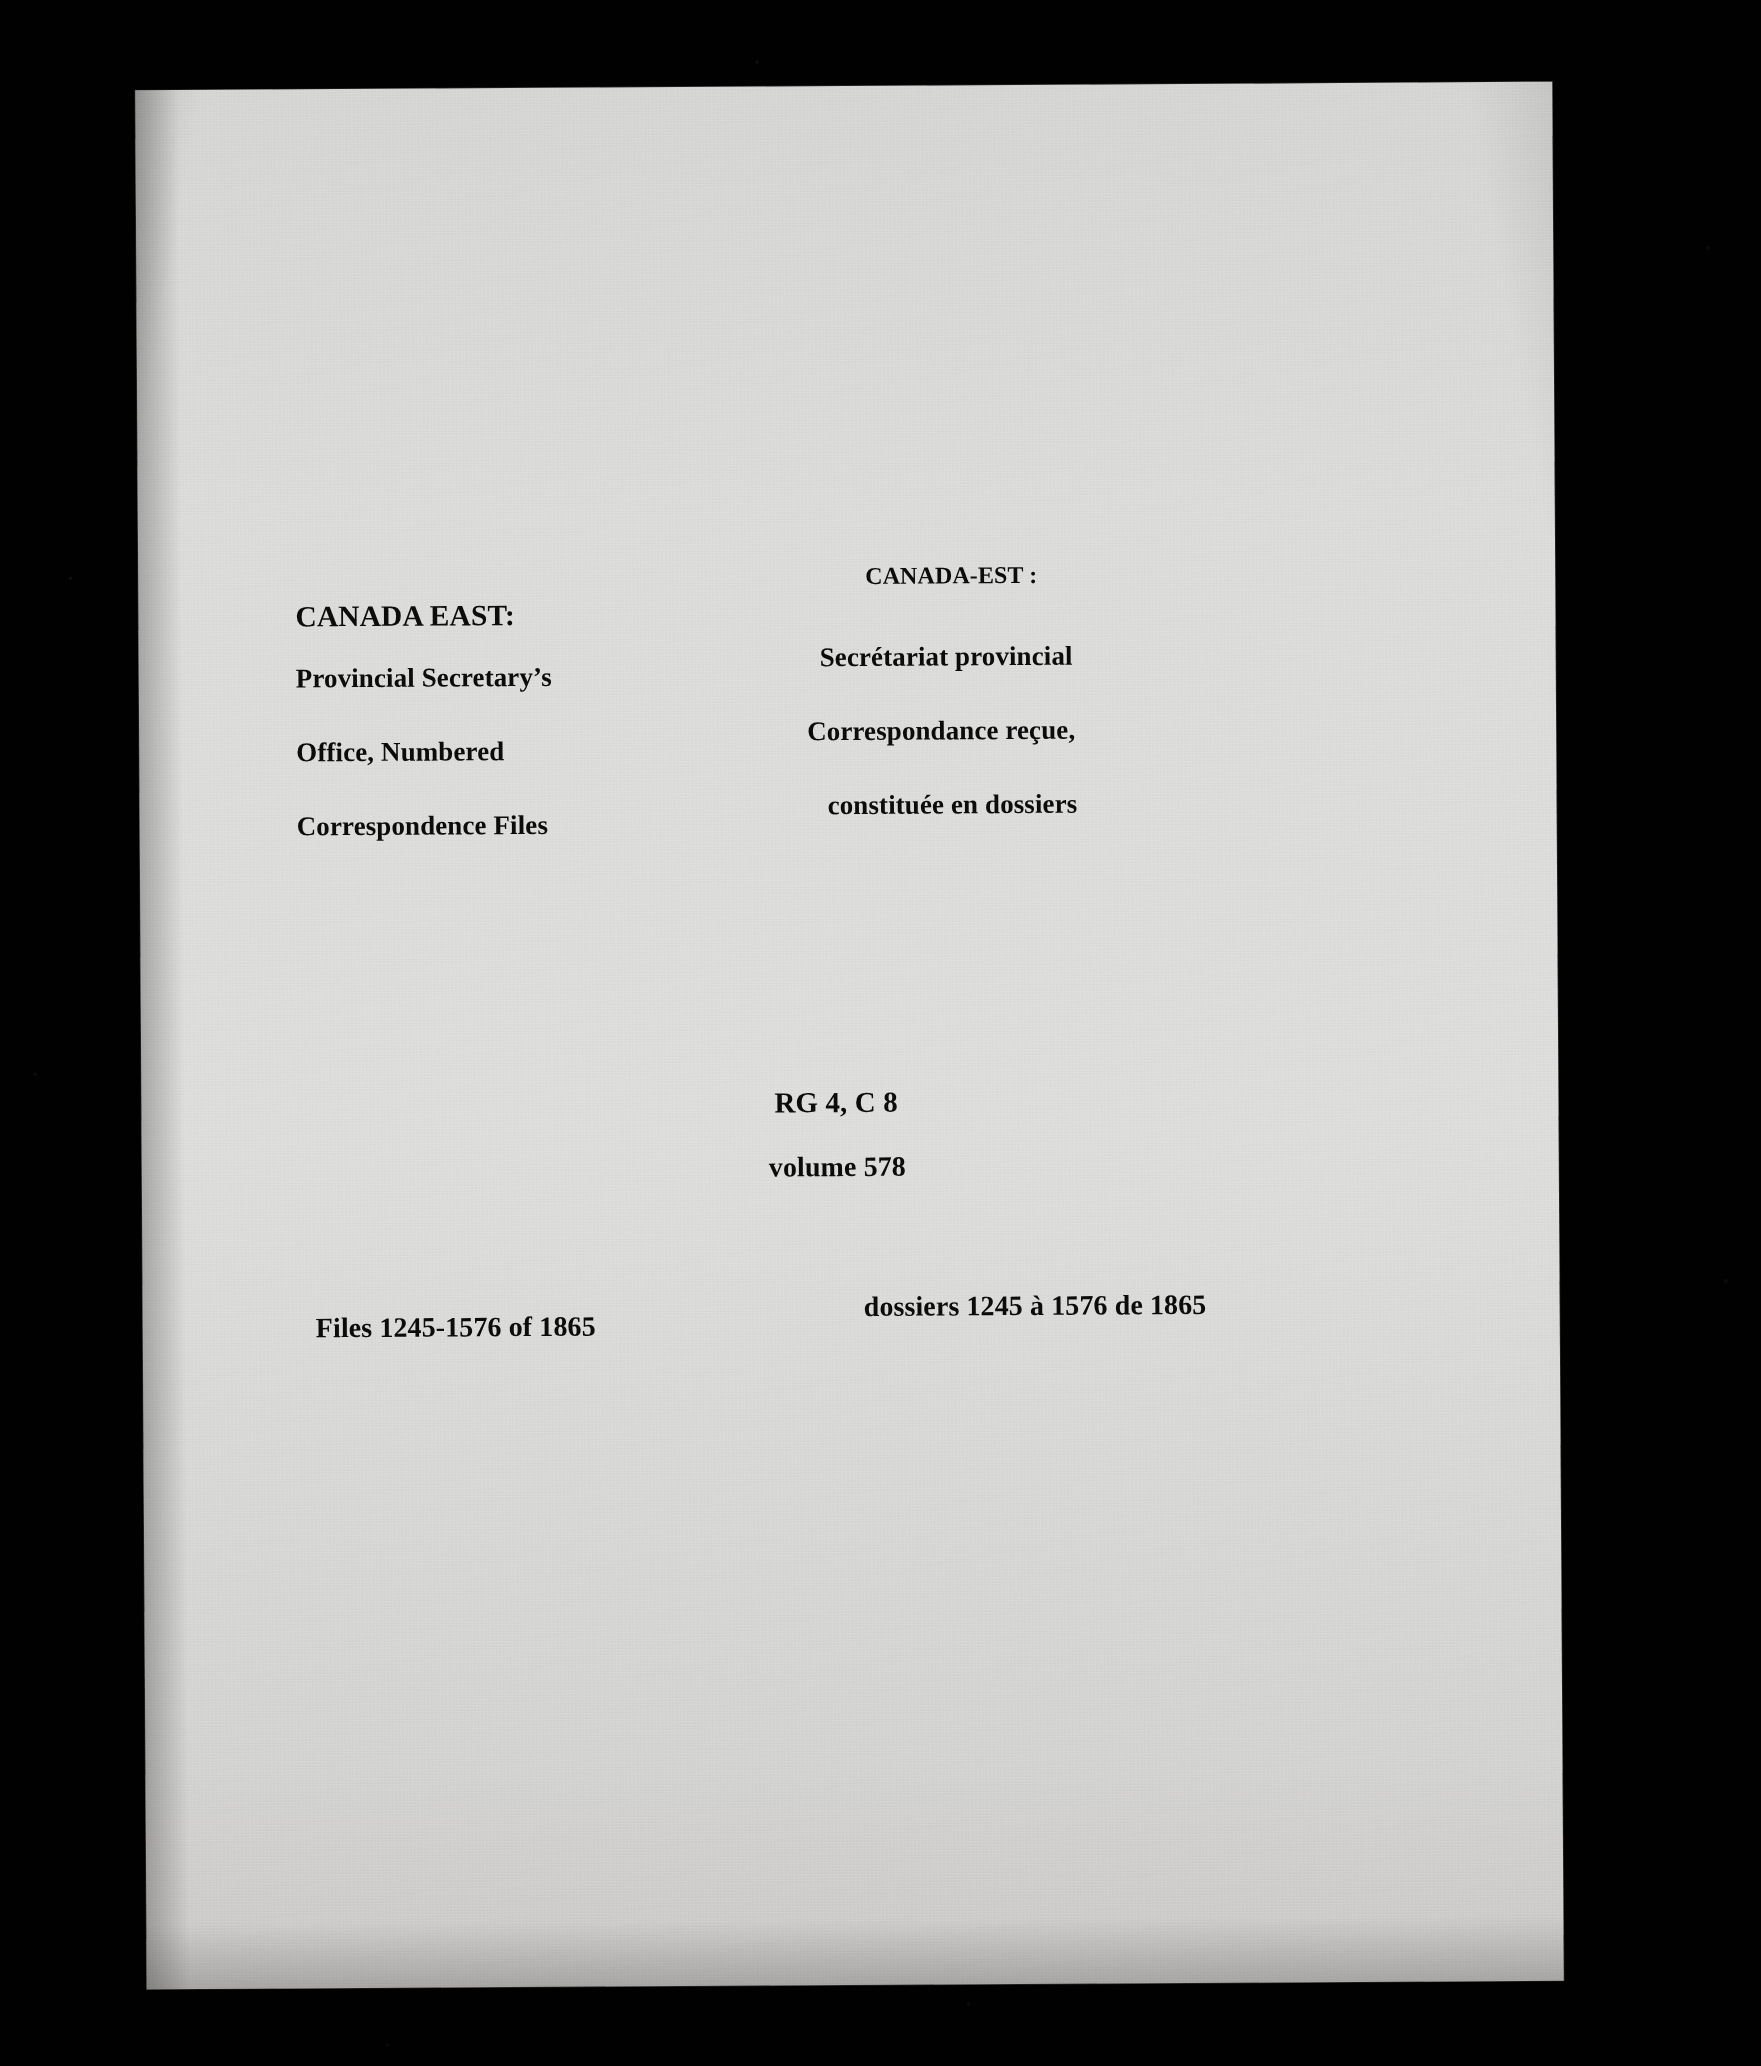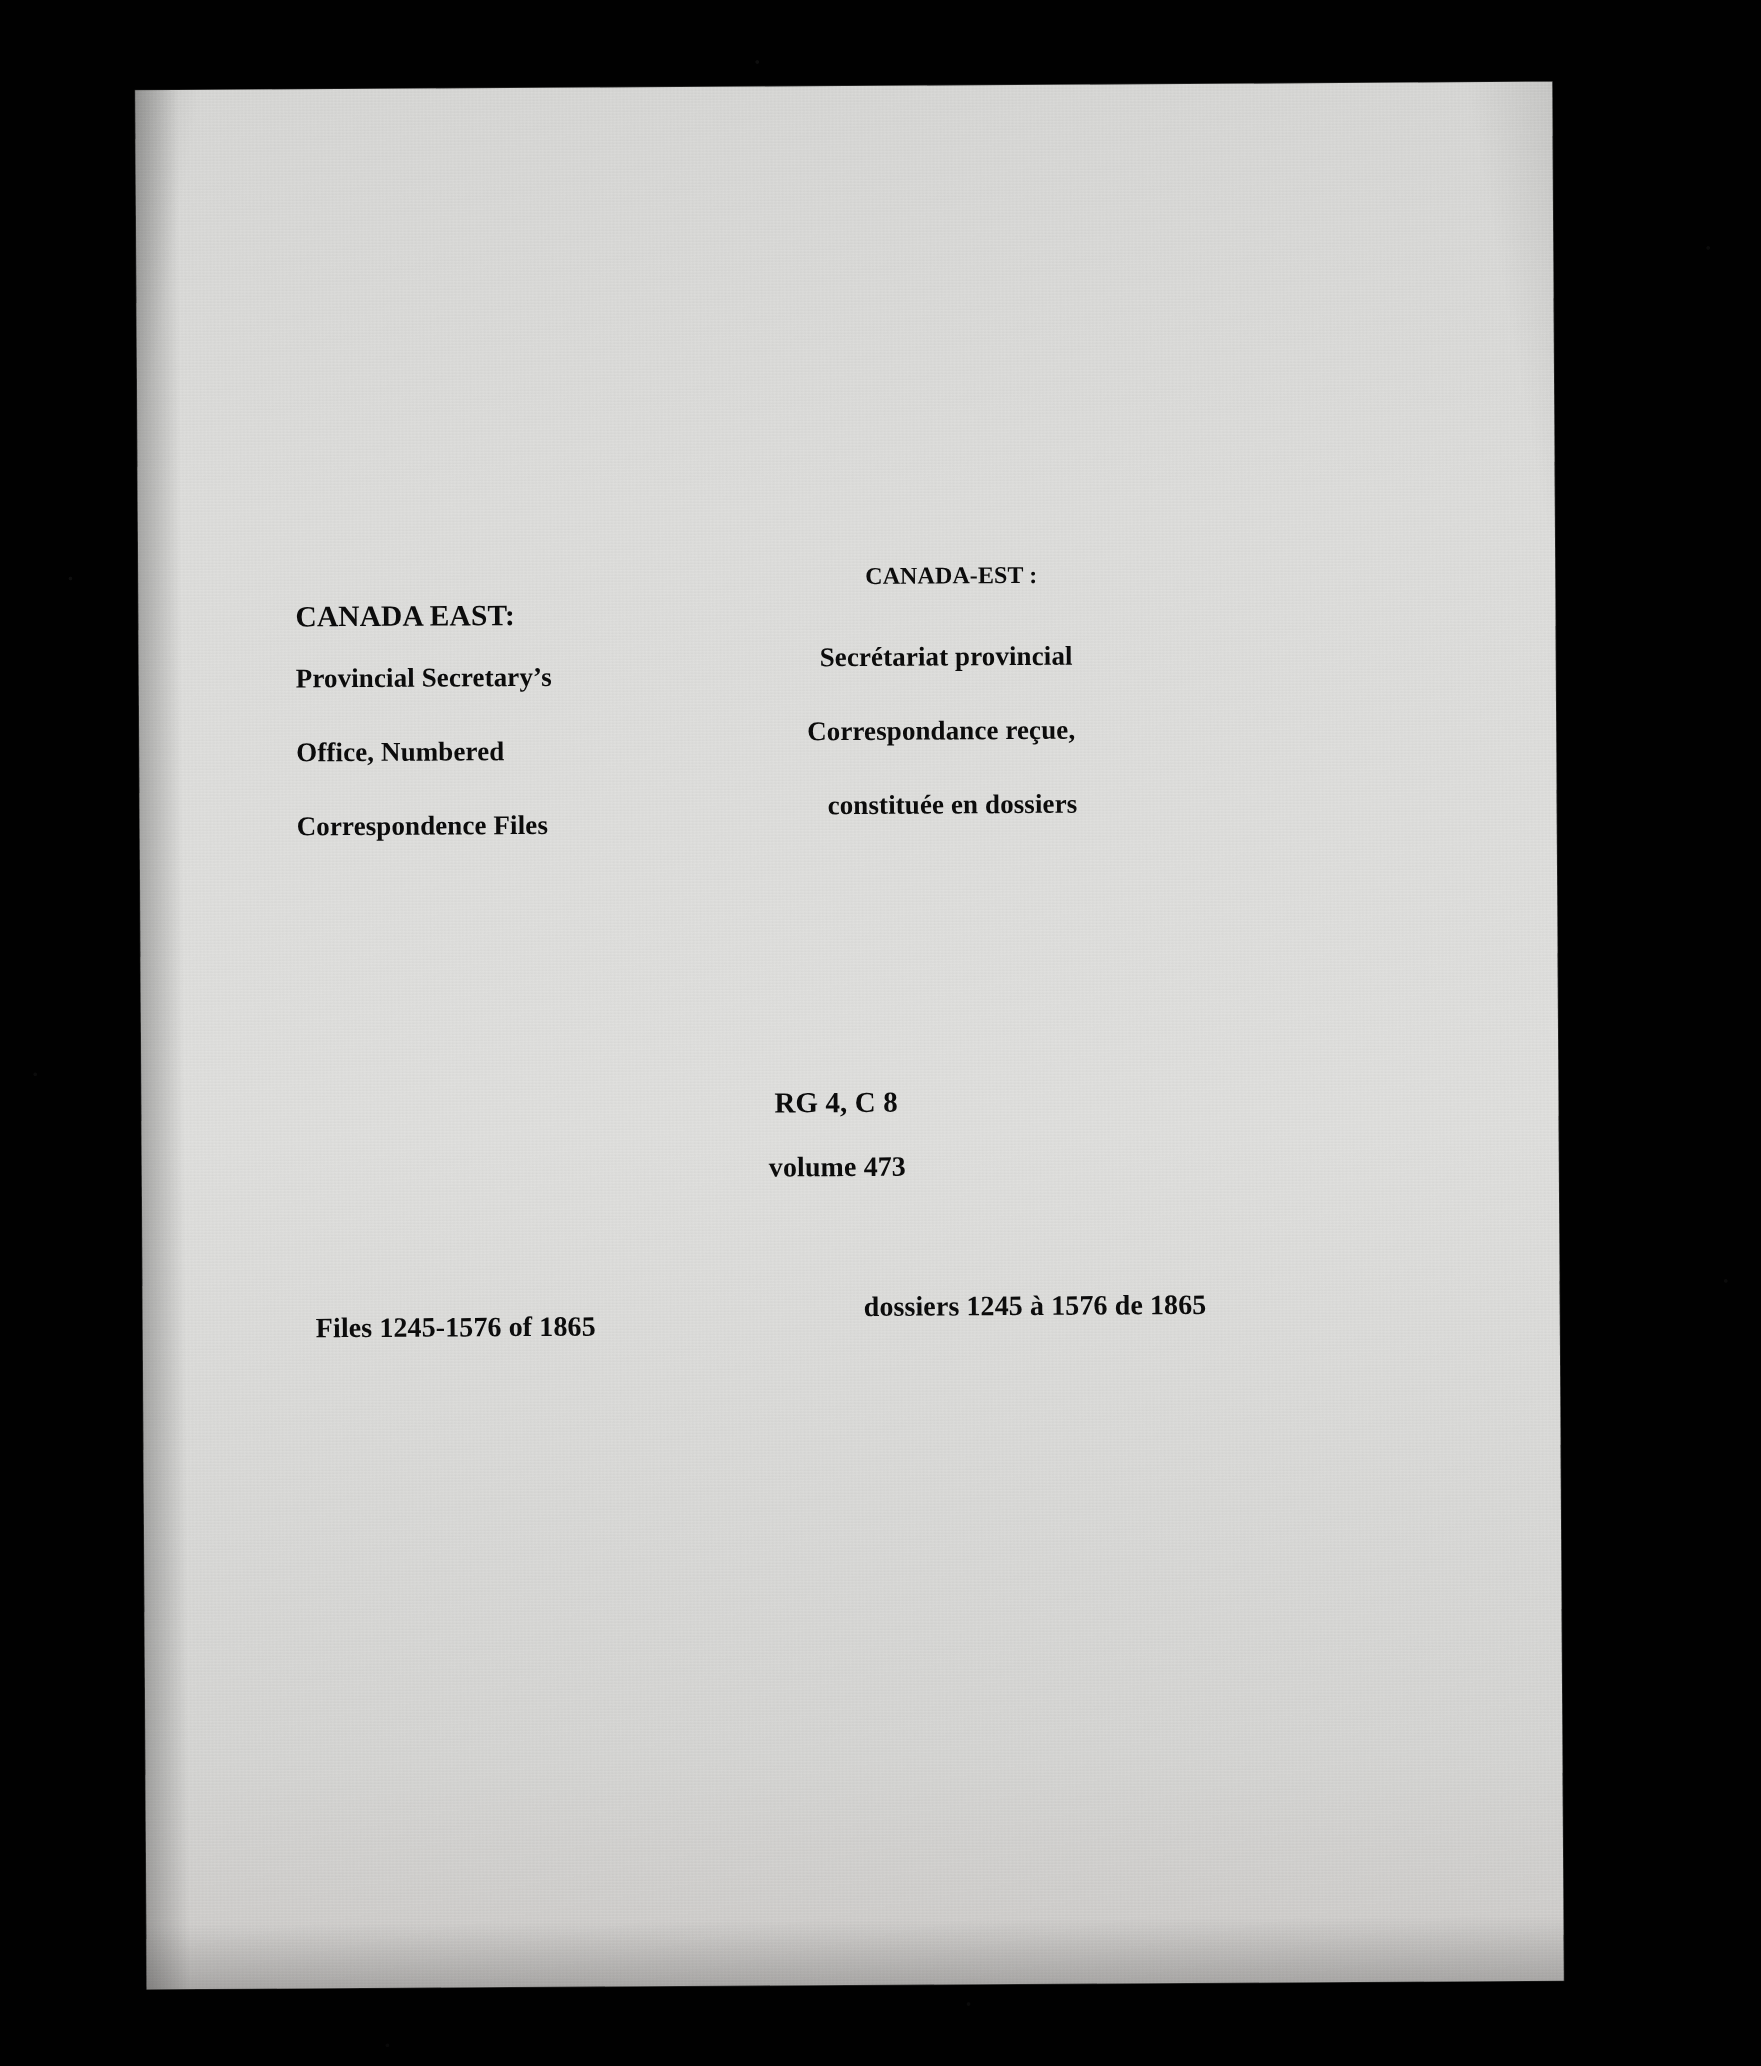--- a/index.html
+++ b/index.html
@@ -115,19 +115,19 @@
     <div class="txt en" id="en-line1">Provincial Secretary’s</div>
     <div class="txt en" id="en-line2">Office, Numbered</div>
     <div class="txt en" id="en-line3">Correspondence Files</div>
 
     <div class="txt fr" id="fr-title">CANADA-EST :</div>
     <div class="txt fr" id="fr-line1">Secrétariat provincial</div>
     <div class="txt fr" id="fr-line2">Correspondance reçue,</div>
     <div class="txt fr" id="fr-line3">constituée en dossiers</div>
 
     <div class="txt" id="rg-line">RG 4, C 8</div>
-    <div class="txt" id="vol-line">volume 473</div>
+    <div class="txt" id="vol-line">volume 578</div>
 
     <div class="txt" id="files-en">Files 1245-1576 of 1865</div>
     <div class="txt" id="files-fr">dossiers 1245 à 1576 de 1865</div>
   </div>
 </div>
 
 
 </body></html>

